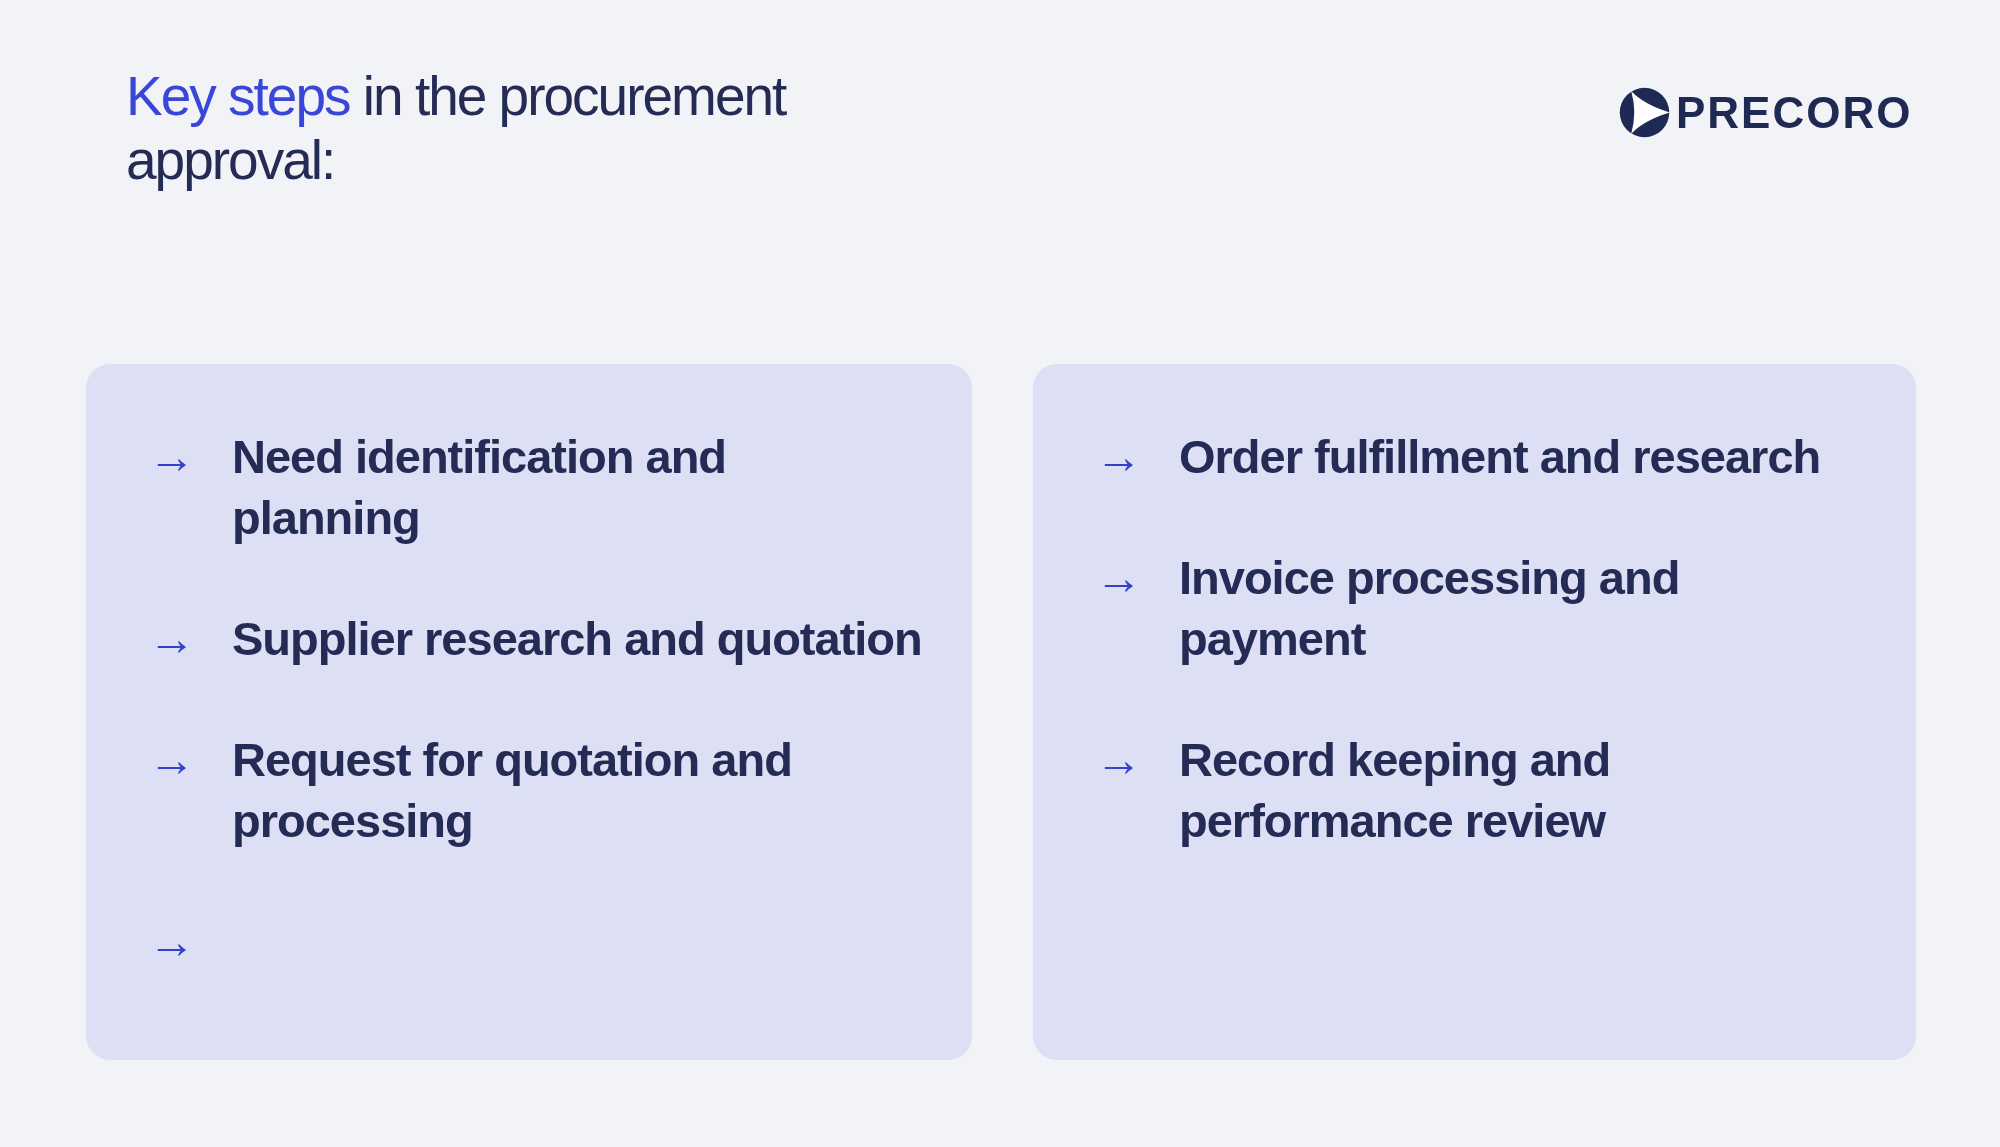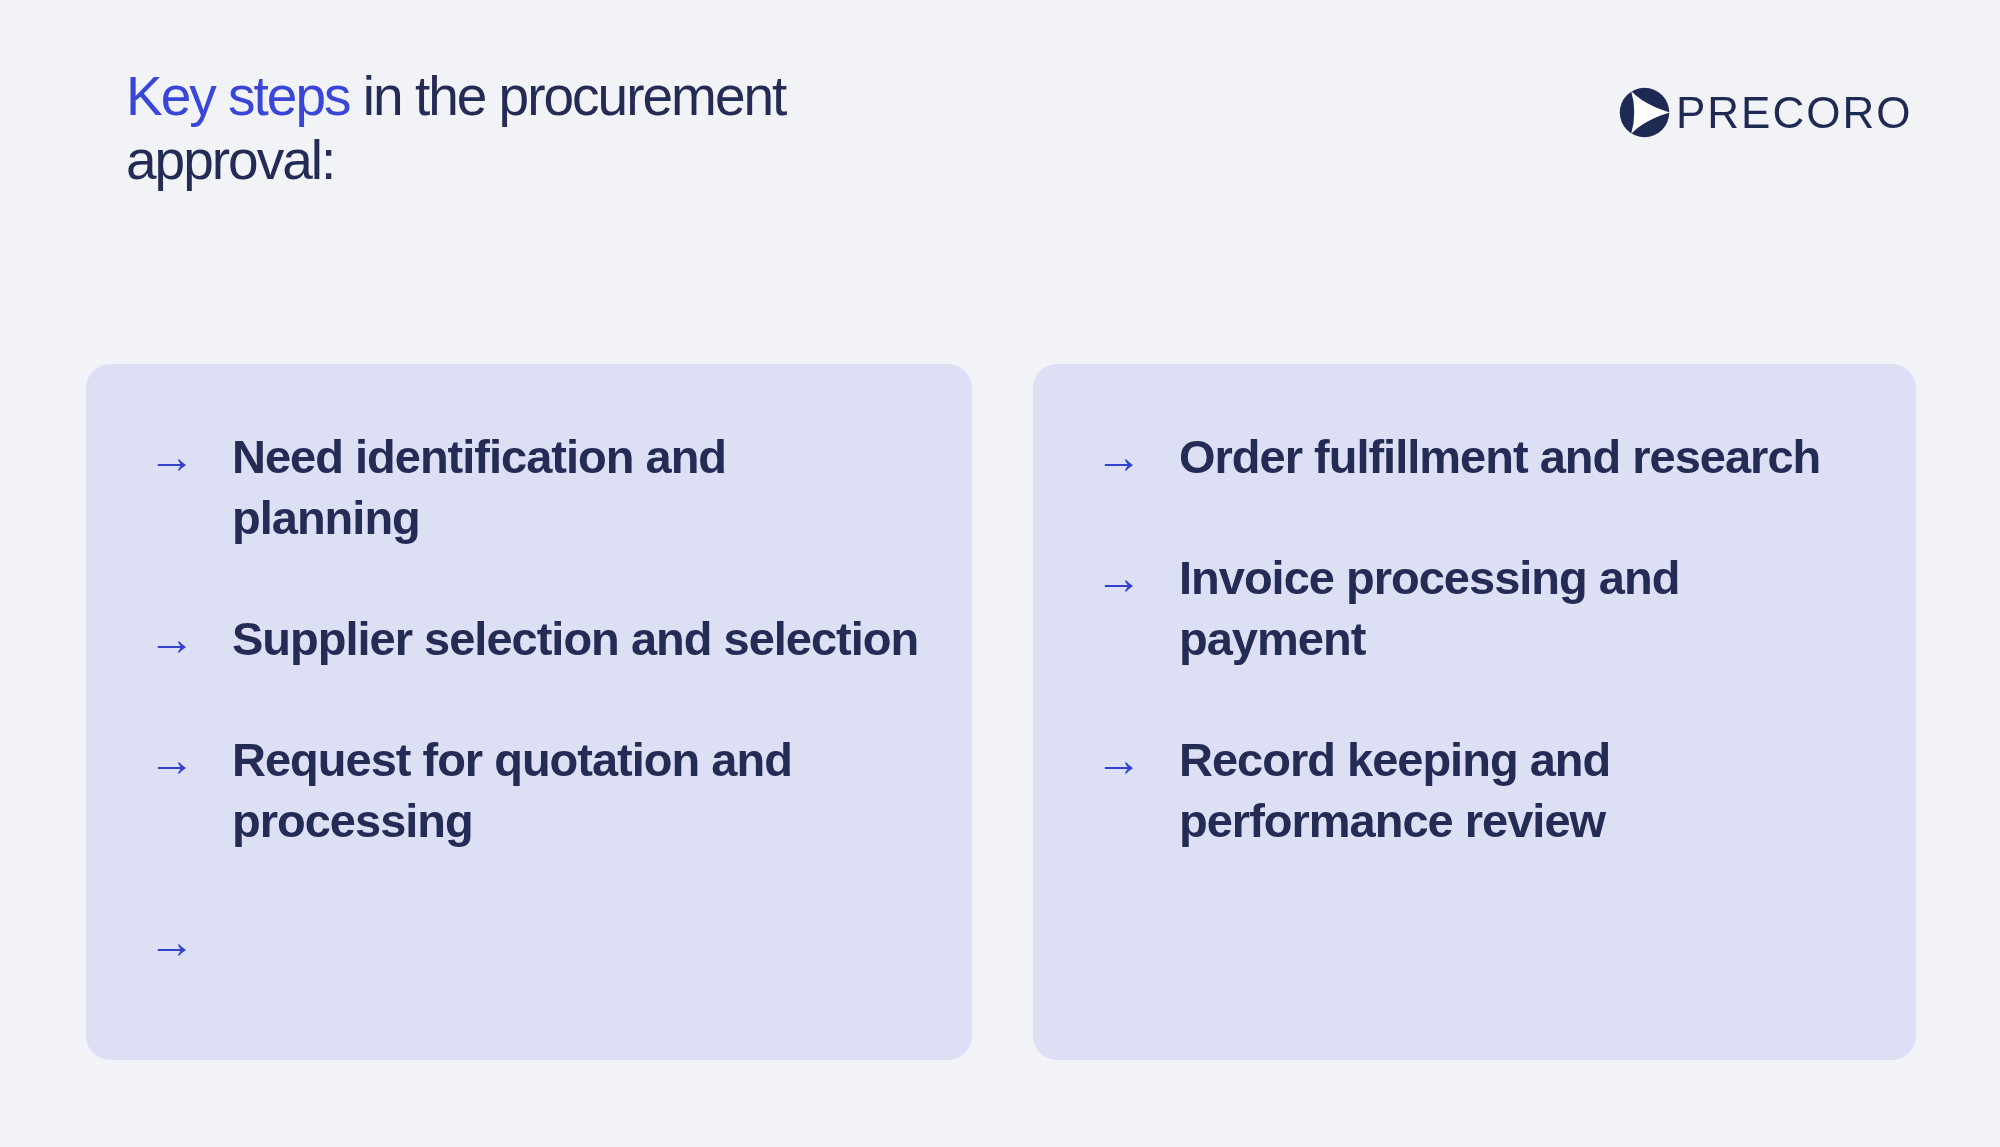--- a/index.html
+++ b/index.html
@@ -35,21 +35,21 @@
     position: absolute;
     left: 1618px;
     top: 86px;
     display: flex;
     align-items: center;
     gap: 5px;
   }
   .logo-icon { display: block; width: 53px; height: 53px; }
   .logo-text {
     font-size: 44px;
-    font-weight: 400;
+    font-weight: 700;
     letter-spacing: 2px;
     color: #1f2a54;
   }
 
   
   .card {
     position: absolute;
     top: 364px;
     height: 696px;
     background: #dde0f5;
@@ -107,21 +107,21 @@
 
   <div class="card left">
     <ul>
       <li>
         <span class="arrow">→</span>
         <span class="item-text">Need identification and
 planning</span>
       </li>
       <li>
         <span class="arrow">→</span>
-        <span class="item-text">Supplier selection and selection</span>
+        <span class="item-text">Supplier research and quotation</span>
       </li>
       <li>
         <span class="arrow">→</span>
         <span class="item-text">Request for quotation and
 processing</span>
       </li>
       <li>
         <span class="arrow">→</span>
       </li>
     </ul>

